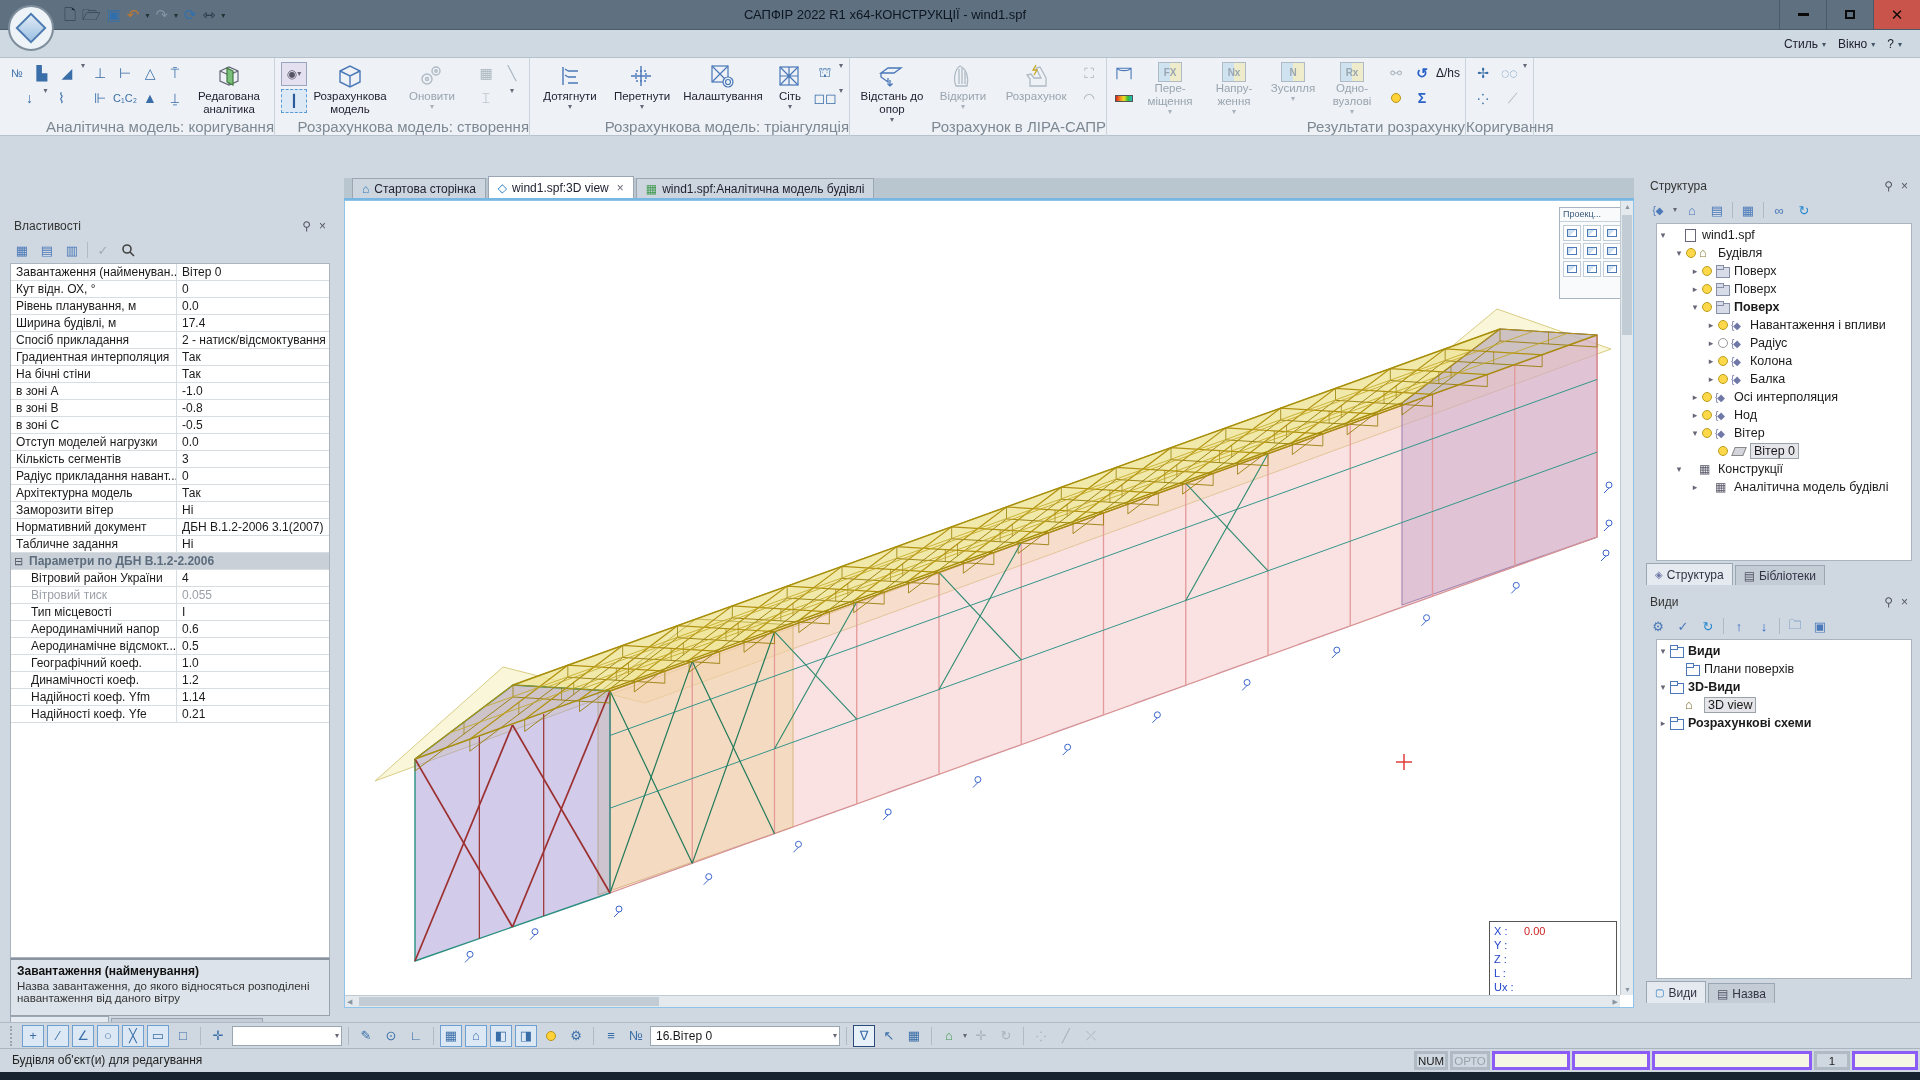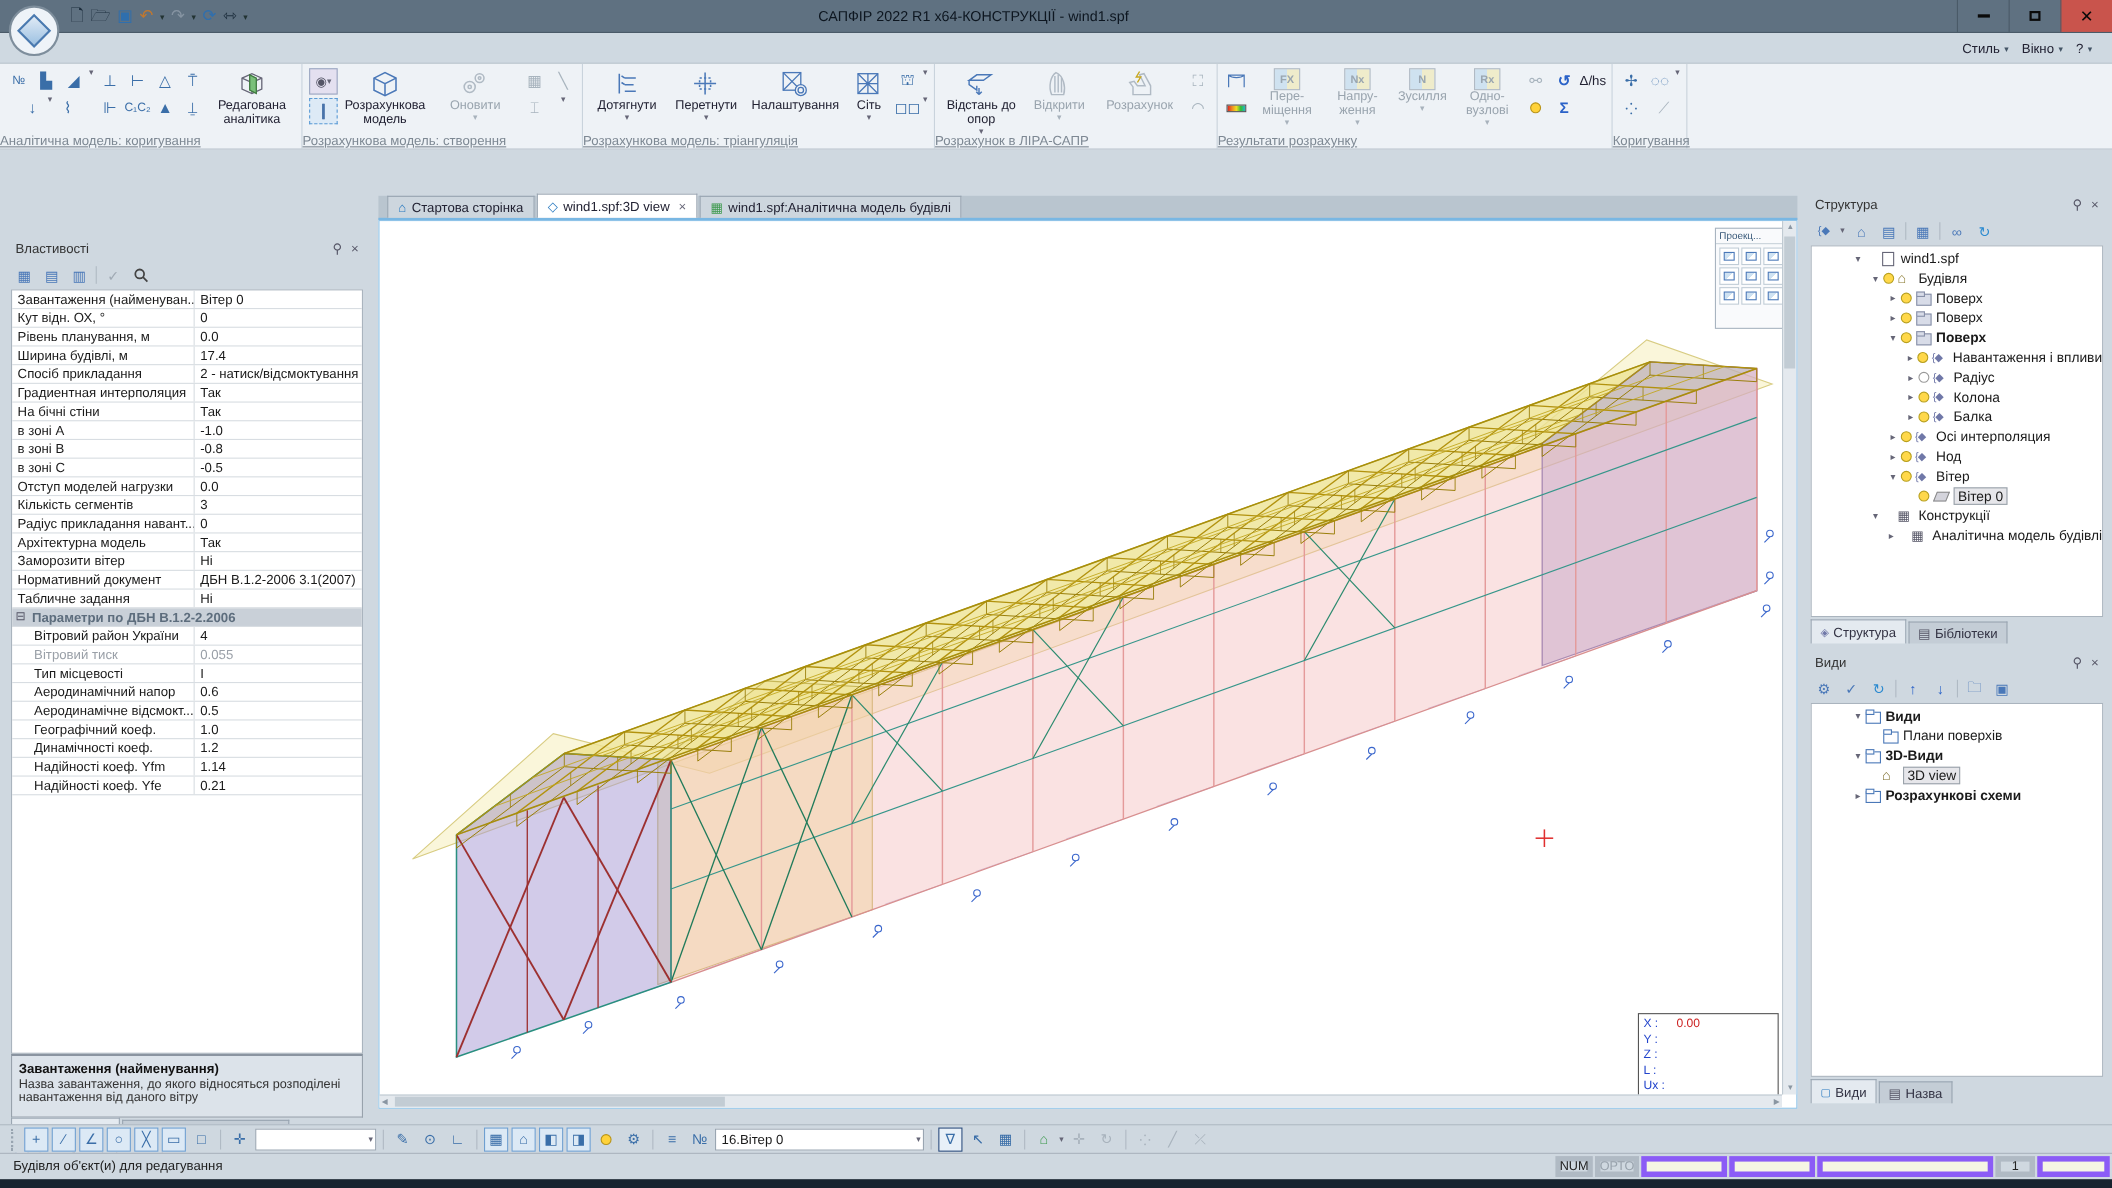--- a/index.html
+++ b/index.html
@@ -24,21 +24,21 @@
   
   #tabrow{position:absolute;left:0;top:30px;width:1920px;height:28px;background:#cfd9e1;border-bottom:1px solid #b5c0ca;}
   .mtabs{position:absolute;left:64px;top:0;height:28px;display:flex;}
   .mtab{padding:0 22px;line-height:28px;font-size:13px;color:#14324f;}
   .mtab.active{background:#f7fafc;color:#111;border:1px solid #b5c0ca;border-bottom:none;}
   .mright{position:absolute;right:10px;top:0;height:28px;display:flex;align-items:center;gap:4px;font-size:12px;color:#223;}
   .mright .dd{font-size:8px;color:#456;margin-right:8px;}
   
   #ribbon{position:absolute;left:0;top:58px;width:1920px;height:78px;background:#eef2f6;border-bottom:1px solid #b8c2cc;display:flex;}
   .rgroup{position:relative;height:78px;padding:4px 6px 16px 6px;border-right:1px solid #c9d3dc;display:flex;align-items:flex-start;gap:4px;}
-  .rglabel{position:absolute;bottom:1px;left:0;width:100%;text-align:left;font-size:12px;color:#7d8893;white-space:nowrap;text-decoration:underline;}
+  .rglabel{position:absolute;bottom:1px;left:0;width:100%;text-align:right;font-size:15px;color:#7d8893;white-space:nowrap;}
   .rcol{display:flex;flex-direction:column;gap:3px;align-items:center;}
   .rrow{display:flex;gap:3px;}
   .rs{width:22px;height:22px;display:flex;align-items:center;justify-content:center;font-size:14px;color:#3a6ea8;}
   .rs.sm{font-size:11px;}
   .rs.dis{color:#a8b4be;}
   .rbig{width:78px;display:flex;flex-direction:column;align-items:center;font-size:11.5px;color:#223;text-align:center;line-height:13px;}
   .rbig .bi{width:30px;height:28px;color:#4a78b8;}
   .rbig.dis{color:#99a4ae;}
   .rbig.dis .bi{color:#b0bac4;}
   .dd8{font-size:8px;color:#667;line-height:8px;}
@@ -93,21 +93,21 @@
   #palette .grid{display:flex;flex-wrap:wrap;gap:2px;padding:3px;}
   .pj{width:18px;height:16px;border:1px solid #c0ccd6;display:flex;align-items:center;justify-content:center;background:#fff;}
   .pj i{display:block;width:10px;height:8px;border:1px solid #4a78b8;background:linear-gradient(135deg,#cfe2f2 50%,#fff 50%);}
   
   #coordbox{position:absolute;right:16px;bottom:8px;width:128px;height:78px;background:#fff;border:1px solid #555;padding:2px 4px;font-size:11px;}
   .crow{display:flex;height:14px;line-height:14px;}
   .crow .cl{color:#2244cc;width:30px;}
   .crow .cv{color:#cc2222;}
   
   #rights{position:absolute;left:1644px;top:39px;width:270px;height:828px;}
-  .treebox{position:absolute;left:2px;right:2px;background:#fff;border:1px solid #aab4be;overflow:hidden;padding-top:2px;padding-left:36px;}
+  .treebox{position:absolute;left:12px;right:2px;background:#fff;border:1px solid #aab4be;overflow:hidden;padding-top:2px;}
   .trow{display:flex;align-items:center;height:18px;font-size:12.5px;color:#1a1a1a;white-space:nowrap;}
   .trow.d1{padding-left:16px;}.trow.d2{padding-left:32px;}.trow.d3{padding-left:48px;}
   .trow.bold .tlab{font-weight:bold;}
   .trow.sel .tlab{background:#e6e6ea;border:1px solid #9aa2aa;padding:0 3px;}
   .texp{width:12px;font-size:9px;color:#667;text-align:center;}
   .texp.open::before{content:"▾";}
   .texp.closed::before{content:"▸";}
   .tbulb{width:10px;height:10px;border-radius:50%;background:#ffd84a;border:1px solid #b8a020;margin:0 3px 0 1px;flex:none;}
   .tbulb.off{background:#fff;border-color:#999;}
   .tbulb.none{visibility:hidden;}
@@ -130,21 +130,21 @@
   .bb.dark{border:1px solid #2a4a7a;background:#e8f0f8;}
   .bb.green{color:#3f9a4f;}
   .bsep{width:1px;height:18px;background:#b0bac4;margin:0 3px;flex:none;}
   .combo{height:20px;background:#fff;border:1px solid #9aa6b2;display:flex;align-items:center;font-size:12px;padding-left:5px;position:relative;flex:none;}
   .combo .cdd{position:absolute;right:2px;font-size:8px;color:#667;}
   .bulbdot{width:10px;height:10px;border-radius:50%;background:#ffd23a;border:1px solid #b8941a;}
   .grip{width:5px;height:20px;border-left:2px dotted #98a4b0;margin-right:4px;flex:none;}
   #statusbar{position:absolute;left:0;top:1048px;width:1920px;height:24px;background:#cfd8e0;border-top:1px solid #aab4be;font-size:12px;}
   #statusmsg{position:absolute;left:12px;top:0;line-height:23px;color:#222;}
   .sright{position:absolute;right:2px;top:2px;height:19px;display:flex;gap:2px;align-items:center;}
-  .scell{height:19px;border:5px solid #8b5cf6;background:#f6f6e4;display:flex;align-items:center;justify-content:center;font-size:11.5px;color:#222;}
+  .scell{height:19px;border:3px solid #8b5cf6;background:#f6f6e4;display:flex;align-items:center;justify-content:center;font-size:11.5px;color:#222;}
   .scell.plain{background:#cfd8e0;border-color:#b0bac4;}
   .scell.gray{color:#98a2ac;background:#cfd8e0;border-color:#b0bac4;}
   #taskbar{position:absolute;left:0;top:1072px;width:1920px;height:8px;background:#17242f;}
 </style>
 </head>
 <body>
 
 <svg width="0" height="0" style="position:absolute">
   <defs>
     <g id="ic-cube" fill="none" stroke="currentColor" stroke-width="1.4">

